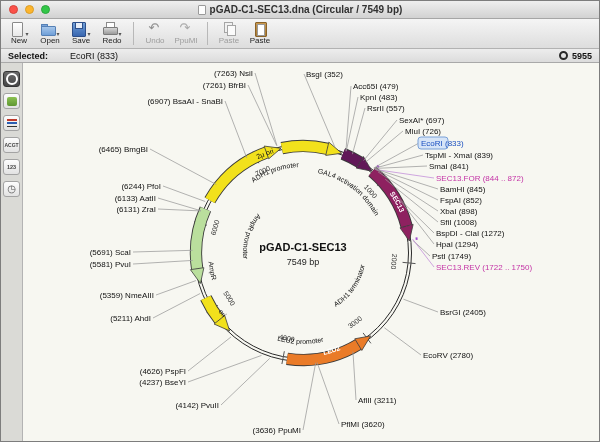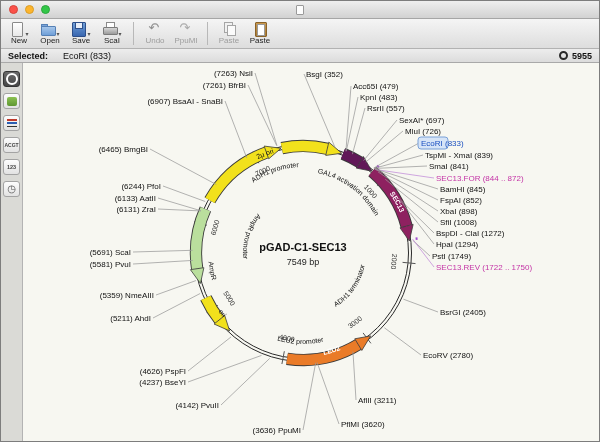--- a/index.html
+++ b/index.html
@@ -43,21 +43,21 @@
   .i-redo::before{content:"↷";position:absolute;left:1px;top:-2px;font-size:13px;color:#aaaaaa}
   .i-copy::before{content:"";position:absolute;left:2px;top:0;width:7px;height:9px;background:#f1f1f1;border:1px solid #a5a5a5}
   .i-copy::after{content:"";position:absolute;left:5px;top:3px;width:7px;height:9px;background:#fbfbfb;border:1px solid #a5a5a5}
   .i-paste::before{content:"";position:absolute;left:2px;top:0;width:10px;height:13px;
     background:linear-gradient(#c9994f,#a87b35);border:1px solid #8a6228;border-radius:1px}
   .i-paste::after{content:"";position:absolute;left:4px;top:2px;width:6px;height:10px;background:#fff;border:1px solid #999}
   .tb-sep{width:1px;height:23px;background:#b8b8b8;margin:2px 9px 0 2px}
   
   .selbar{height:14px;background:linear-gradient(#ededed,#dcdcdc);border-bottom:1px solid #a9a9a9;
     display:flex;align-items:center;font-size:9px;padding:0 7px;color:#111}
-  .sel-label{font-weight:bold;margin-right:15px}
+  .sel-label{font-weight:bold;margin-right:22px}
   .sel-spacer{flex:1}
   .ring{width:9px;height:9px;border:2px solid #2a2a2a;border-radius:50%;display:inline-block;margin-right:4px}
   .sel-total{font-weight:bold;font-size:9px}
   
   .content{position:absolute;top:62px;left:0;right:0;bottom:0;display:flex}
   .side{width:22px;background:#dadad6;border-right:1px solid #b3b3b3;padding-top:8px;
     display:flex;flex-direction:column;align-items:center;gap:6px}
   .side-btn{width:17px;height:16px;border:1px solid #a3a3a3;border-radius:3px;
     background:linear-gradient(#fdfdfd,#e2e2e2);display:flex;align-items:center;justify-content:center;
     color:#333;overflow:hidden}
@@ -80,20 +80,21 @@
 <div class="window">
 
   <div class="titlebar">
     <div class="traffic">
       <span class="tl tl-red"></span>
       <span class="tl tl-yellow"></span>
       <span class="tl tl-green"></span>
     </div>
     <div class="title">
       <span class="doc-icon"></span>
+      <span>pGAD-C1-SEC13.dna  (Circular / 7549 bp)</span>
     </div>
   </div>
 
   <div class="toolbar">
     <div class="tb-btn">
       <span class="tb-top">
           <span class="icn i-new"></span>
           <span class="caret"></span>
         </span>
       <span class="tb-label">New</span>
@@ -110,21 +111,21 @@
           <span class="icn i-save"></span>
           <span class="caret"></span>
         </span>
       <span class="tb-label">Save</span>
     </div>
     <div class="tb-btn">
       <span class="tb-top">
           <span class="icn i-print"></span>
           <span class="caret"></span>
         </span>
-      <span class="tb-label">ScaI</span>
+      <span class="tb-label">Redo</span>
     </div>
     <div class="tb-sep"></div>
     <div class="tb-btn disabled">
       <span class="tb-top">
           <span class="icn i-undo"></span>
         </span>
       <span class="tb-label">Undo</span>
     </div>
     <div class="tb-btn disabled">
       <span class="tb-top">

